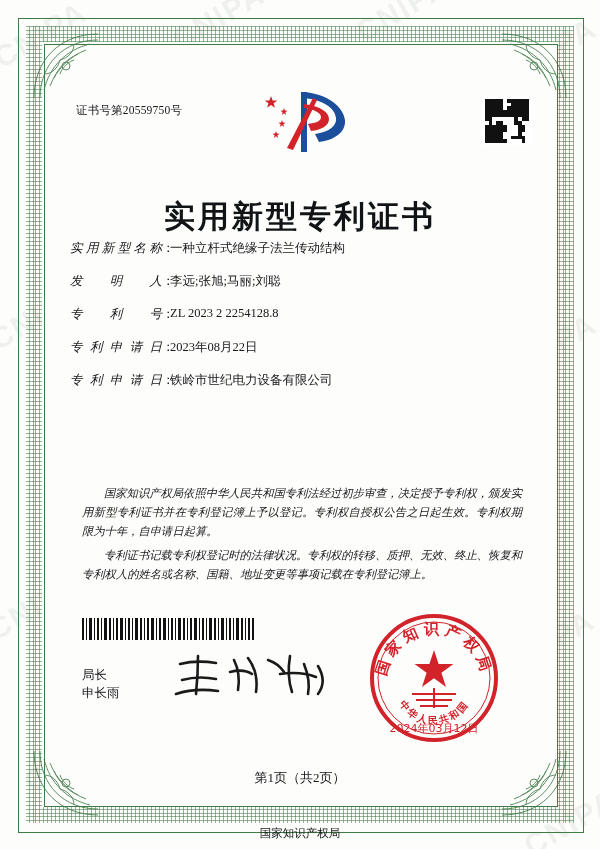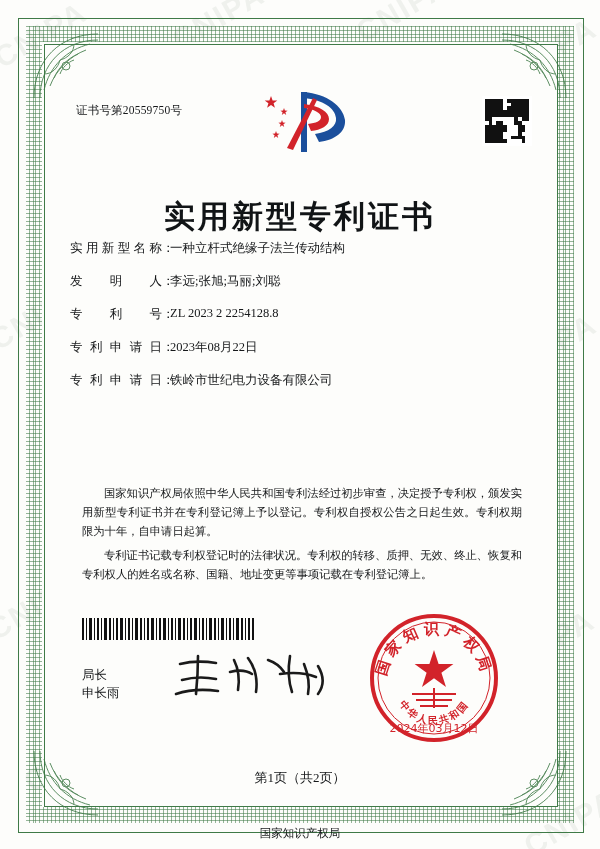--- a/index.html
+++ b/index.html
@@ -148,20 +148,21 @@
     color: #16181a;
     white-space: nowrap;
   }
   .lab {
     display: inline-block;
     width: 92px;
     text-align: justify;
     text-align-last: justify;
     font-size: 12.5px;
     vertical-align: top;
+    font-style: italic;
   }
   .sep { display: inline-block; width: 8px; }
   .val {
     display: inline-block;
     font-size: 12.5px;
     vertical-align: top;
     text-align: right;
   }
   .row2 .lab2 {
     display: inline-block;
@@ -174,20 +175,21 @@
 
   .para {
     position: absolute;
     left: 22px;
     width: 440px;
     font-size: 11.3px;
     line-height: 19px;
     color: #16181a;
     text-align: justify;
     text-indent: 22px;
+    font-style: italic;
   }
   .para1 { top: 426px; }
   .para2 { top: 488px; }
 
   .barcode {
     position: absolute;
     left: 22px; top: 560px;
     width: 172px; height: 22px;
   }
   .barcode svg { display: block; }

